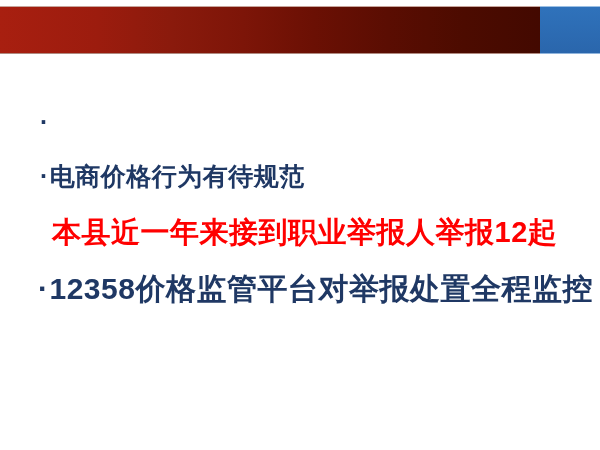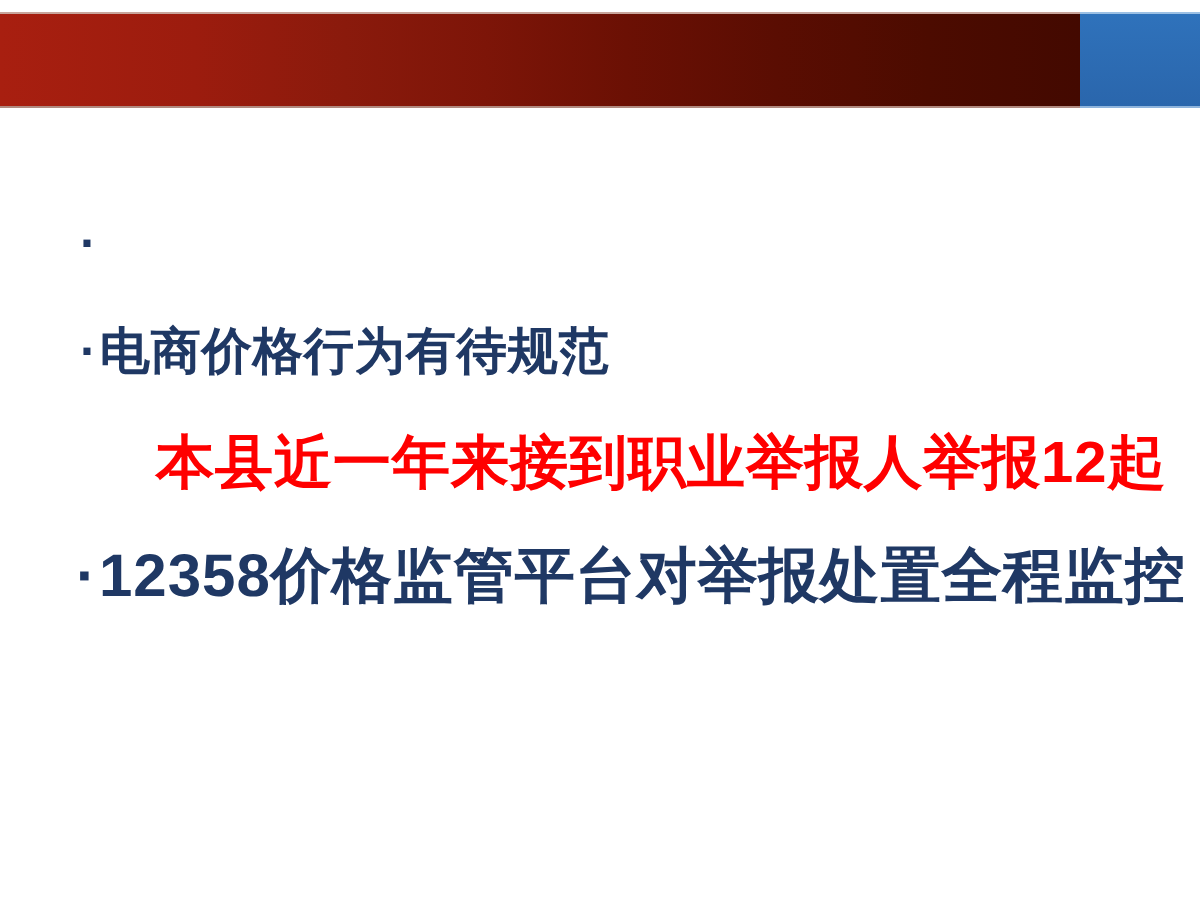--- a/index.html
+++ b/index.html
@@ -95,21 +95,21 @@
     margin-bottom: 26px;
   }
   .line-2 {
     padding-left: 40px;
     font-size: 25px;
     line-height: 28px;
     color: #1f3864;
     margin-bottom: 26px;
   }
   .line-3 {
-    padding-left: 78px;
+    padding-left: 52px;
     font-size: 29px;
     line-height: 32px;
     color: #ff0000;
     margin-bottom: 24px;
   }
   .line-4 {
     padding-left: 38px;
     font-size: 30px;
     line-height: 33px;
     color: #1f3864;

